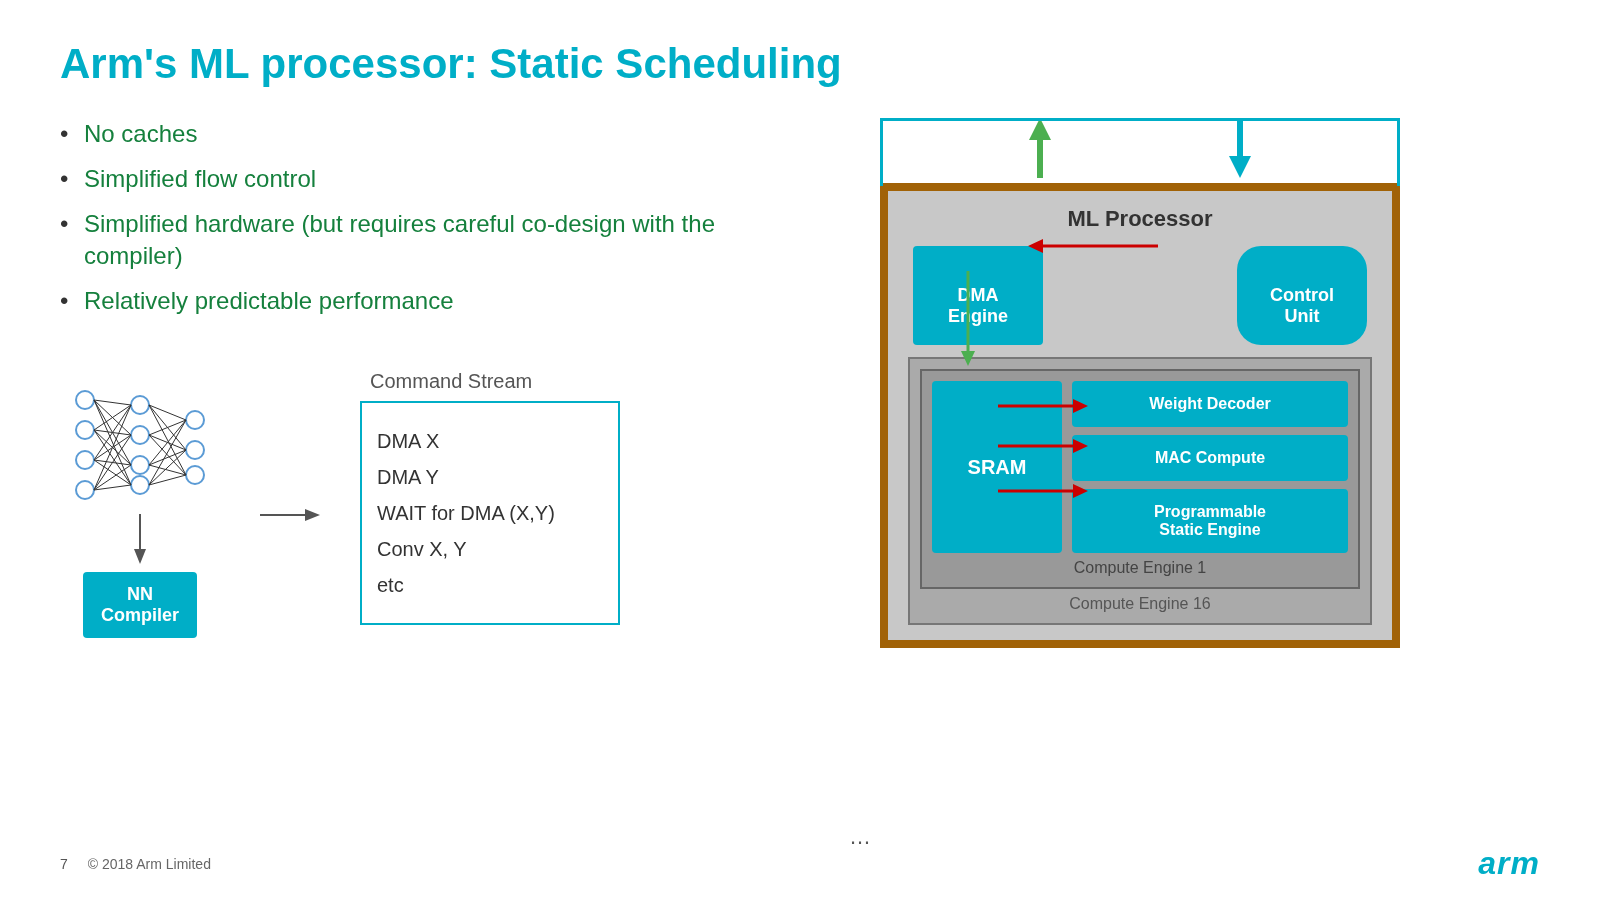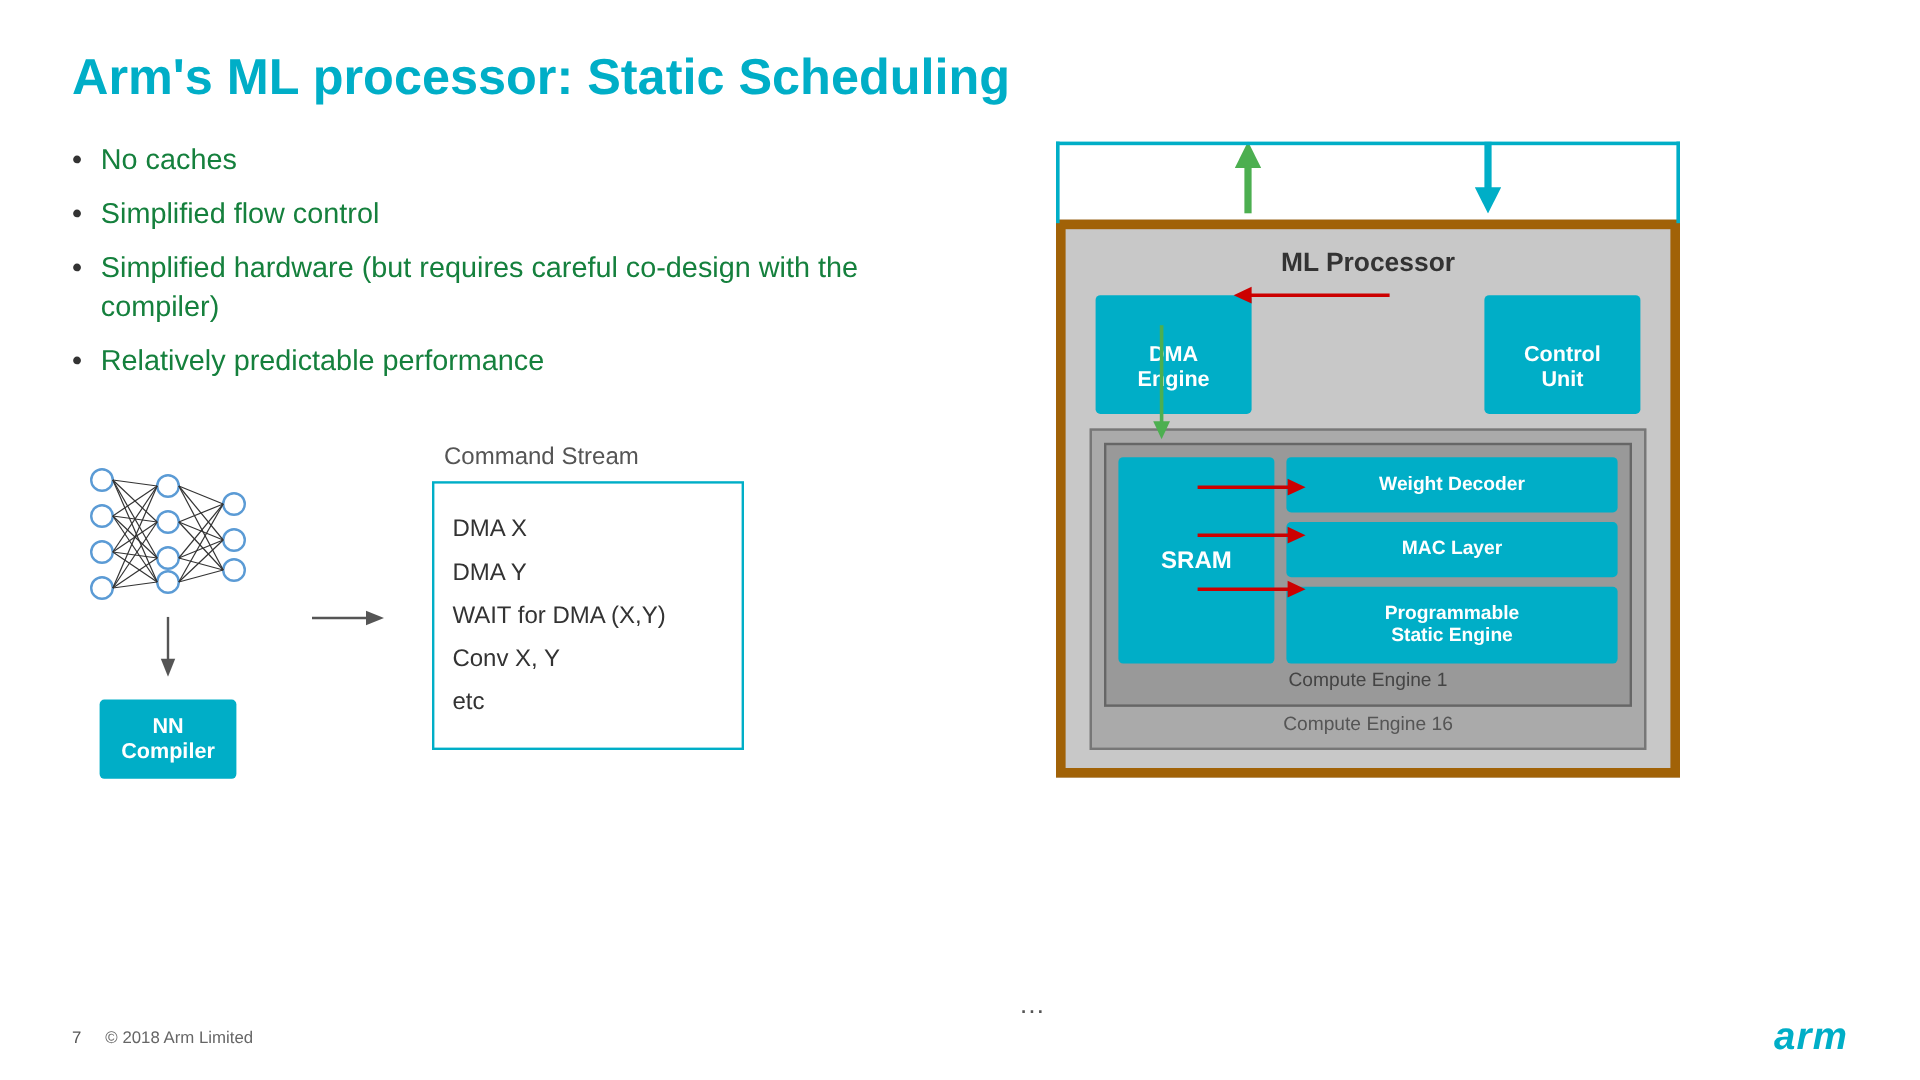--- a/index.html
+++ b/index.html
@@ -82,21 +82,21 @@
     }
 
     .nn-box {
       background: #00aec7;
       color: white;
       font-size: 18px;
       font-weight: 600;
       text-align: center;
       padding: 12px 18px;
       border-radius: 4px;
-      margin-top: 15px;
+      margin-top: 4px;
     }
 
     
     .command-stream-container {
       display: flex;
       flex-direction: column;
       margin-top: 0;
     }
 
     .command-stream-label {
@@ -411,36 +411,36 @@
         <div style="position:absolute;top:-65px;right:0;width:3px;height:68px;background:#00aec7;z-index:1;"></div>
 
         <div class="ml-processor-box">
           <div class="ml-processor-title">ML Processor</div>
 
           <div class="top-components">
             <div class="dma-box" style="white-space:pre-line;">
               <span>DMA
 Engine</span>
             </div>
-            <div class="control-box" style="white-space:pre-line;">
+            <div class="control-box" style="white-space:pre-line;border-radius:24px;">
               <span>Control
 Unit</span>
             </div>
           </div>
 
           <div class="compute-engine-16">
 
             <div class="compute-engine-1">
               <div class="inner-components">
 
                 <div class="sram-box">SRAM</div>
 
                 <div class="right-engines">
                   <div class="engine-box">Weight Decoder</div>
-                  <div class="engine-box">MAC Layer</div>
+                  <div class="engine-box">MAC Compute</div>
                   <div class="engine-box" style="white-space:pre-line;">Programmable
 Static Engine</div>
                 </div>
               </div>
               <div class="compute-label-1">Compute Engine 1</div>
             </div>
             <div class="compute-label-16">Compute Engine 16</div>
           </div>
 
           <svg style="position:absolute;top:0;left:0;width:100%;height:100%;pointer-events:none;overflow:visible;">

